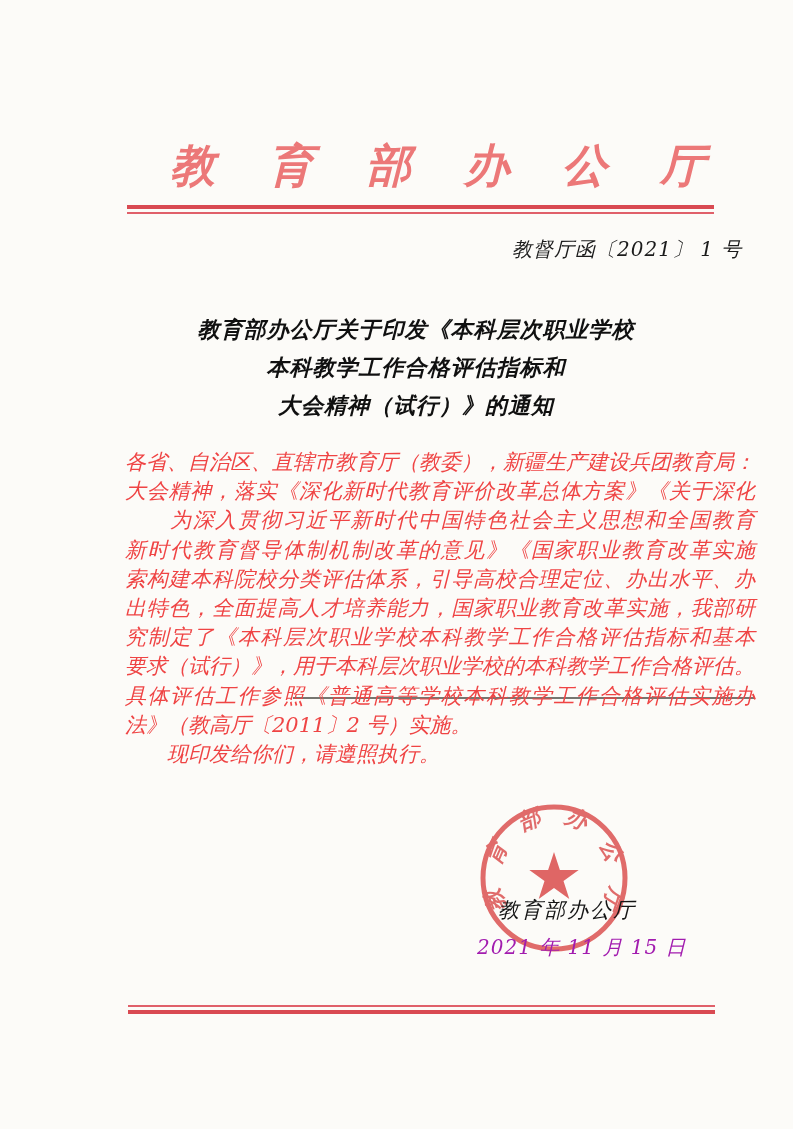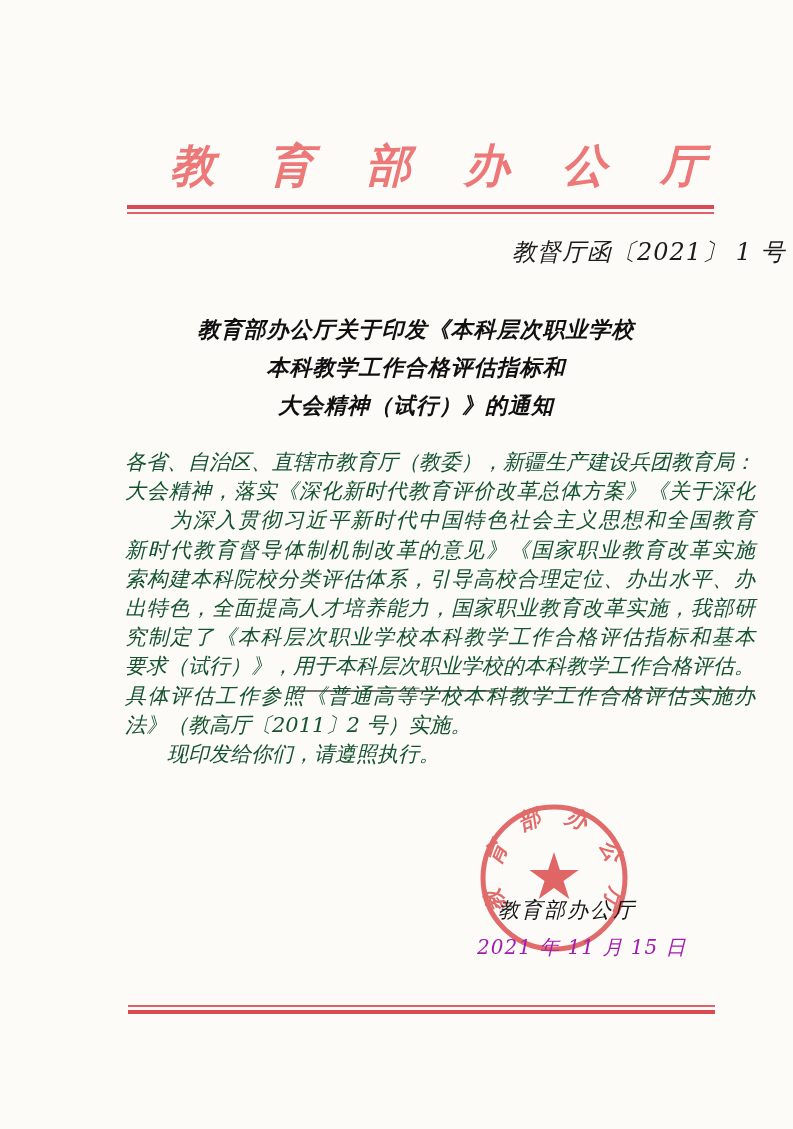--- a/index.html
+++ b/index.html
@@ -19,44 +19,44 @@
     color:#ec7878;
     letter-spacing:53px;
     white-space:nowrap;
     font-family:"DejaVu Serif", serif;
   }
   .rule { position:absolute; left:127px; width:587px; }
   .rule-h-thick { top:205px; height:4px; background:#d94a52; }
   .rule-h-thin  { top:212px; height:2px; background:#e0606a; }
   .doc-number {
     position:absolute; left:512px; top:236px;
-    font-size:24px; color:#1b1b1b; letter-spacing:1px;
+    font-size:20px; color:#1b1b1b; letter-spacing:1px;
     white-space:nowrap;
   }
   
   .title {
     position:absolute; left:96px; top:311px; width:640px;
     text-align:center;
     font-family:"Liberation Sans", sans-serif;
     font-weight:bold; font-size:22px; line-height:38px;
     color:#101010;
     letter-spacing:1px;
   }
   
   .body-block {
     position:absolute; left:125px; top:448px; width:630px;
     font-size:21px; line-height:29.2px;
-    color:#14532d;
+    color:#ef4444;
     font-family:"DejaVu Serif", serif;
   }
   .line { white-space:nowrap; }
   .line.j { white-space:normal; text-align:justify; text-align-last:justify; }
   .u-phrase {
     border-bottom:2px solid #767670;
-    padding-bottom:12px;
+    padding-bottom:19px;
   }
   
   .sig-agency {
     position:absolute; left:498px; top:896px;
     font-size:21px; color:#151515; letter-spacing:2px;
     white-space:nowrap;
   }
   .sig-date {
     position:absolute; left:477px; top:934px;
     font-size:20px; color:#a21caf; letter-spacing:1px;

